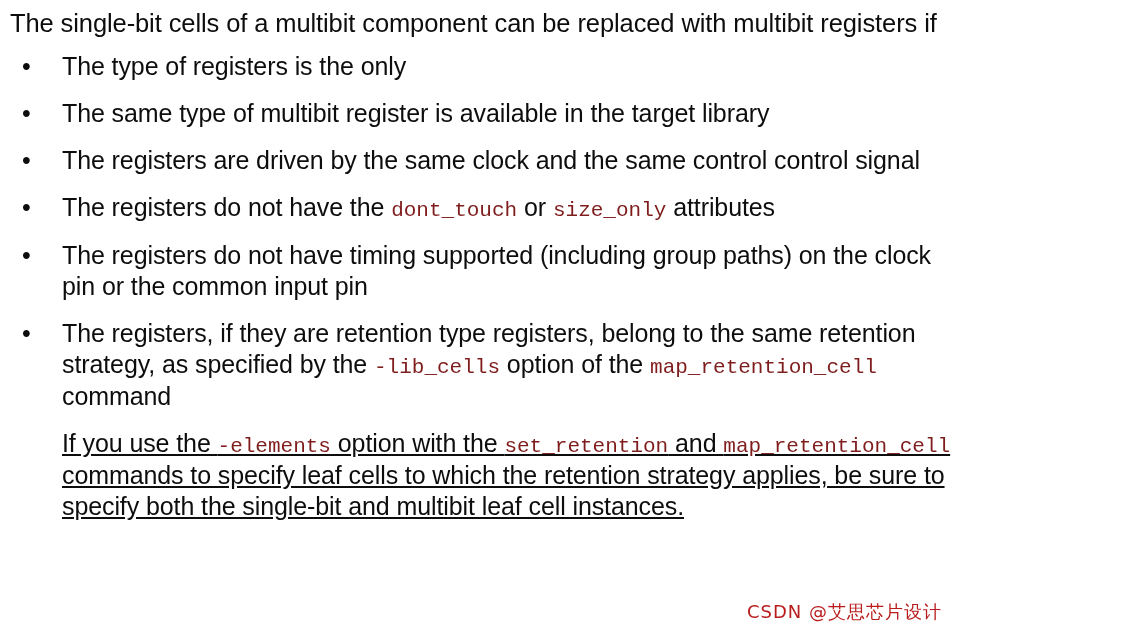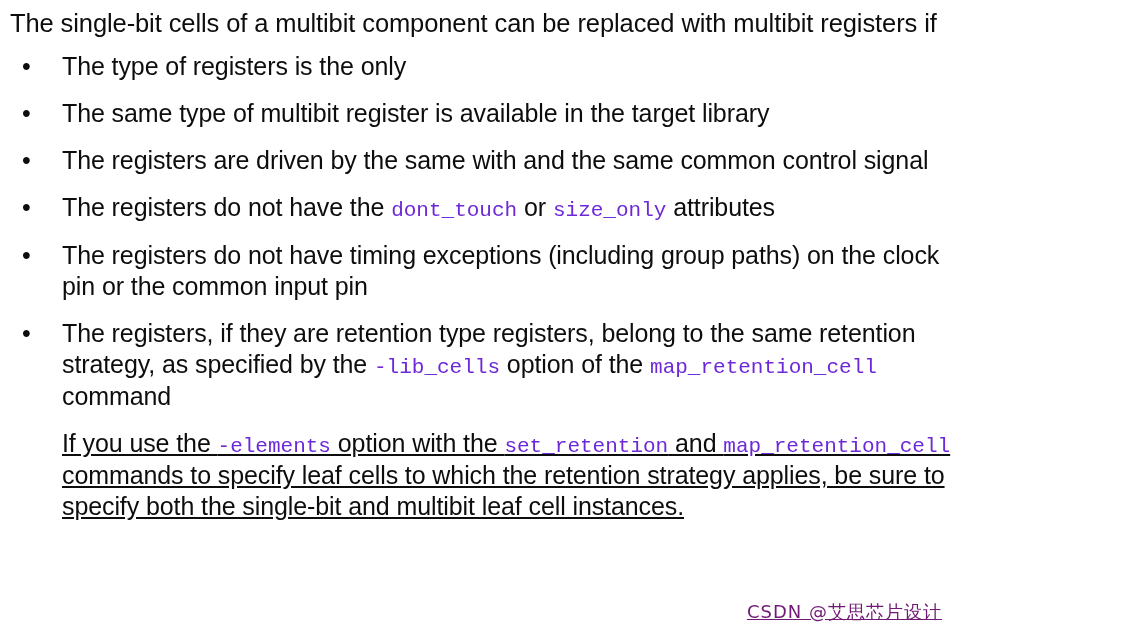--- a/index.html
+++ b/index.html
@@ -56,21 +56,21 @@
   }
   .bullet-text {
     display: block;
   }
 
   
   code, .code {
     font-family: "Liberation Mono", "DejaVu Sans Mono", monospace;
     font-size: 21px;
     letter-spacing: 0px;
-    color: #6d28d9;
+    color: #7f1d1d;
   }
 
   
   .sub-para {
     margin: 0 0 14px 0;
     padding-left: 52px;
     font-size: 25px;
     line-height: 1.24;
     letter-spacing: -0.1px;
     text-decoration: underline;
@@ -117,34 +117,34 @@
   <li class="bullet-item">
         <span class="bullet-dot">•</span>
         <span class="bullet-text">The type of registers is the only</span>
       </li>
       <li class="bullet-item">
         <span class="bullet-dot">•</span>
         <span class="bullet-text">The same type of multibit register is available in the target library</span>
       </li>
       <li class="bullet-item">
         <span class="bullet-dot">•</span>
-        <span class="bullet-text">The registers are driven by the same with and the same common control signal</span>
+        <span class="bullet-text">The registers are driven by the same clock and the same control control signal</span>
       </li>
       <li class="bullet-item">
         <span class="bullet-dot">•</span>
         <span class="bullet-text">The registers do not have the <code class="code">dont_touch</code> or <code class="code">size_only</code> attributes</span>
       </li>
       <li class="bullet-item">
         <span class="bullet-dot">•</span>
-        <span class="bullet-text">The registers do not have timing exceptions (including group paths) on the clock pin or the common input pin</span>
+        <span class="bullet-text">The registers do not have timing supported (including group paths) on the clock pin or the common input pin</span>
       </li>
       <li class="bullet-item">
         <span class="bullet-dot">•</span>
         <span class="bullet-text">The registers, if they are retention type registers, belong to the same retention strategy, as specified by the <code class="code">-lib_cells</code> option of the <code class="code">map_retention_cell</code> command</span>
       </li>
     </ul>
 
   <p class="sub-para">If you use the <code class="code">-elements</code> option with the <code class="code">set_retention</code> and <code class="code">map_retention_cell</code> commands to specify leaf cells to which the retention strategy applies, be sure to specify both the single-bit and multibit leaf cell instances.</p>
 
 
-  <div class="watermark" style="color: #701a75; text-decoration: underline;">CSDN @艾思芯片设计</div>
+  <div class="watermark" style="color: #b91c1c;">CSDN @艾思芯片设计</div>
 
 </div>
 
 </body></html>

